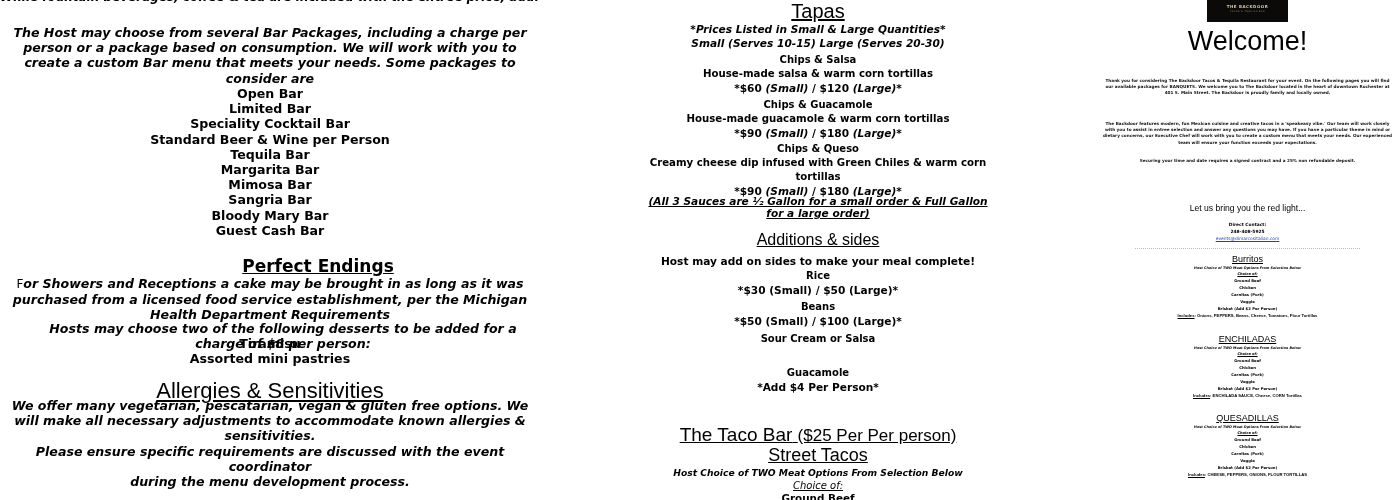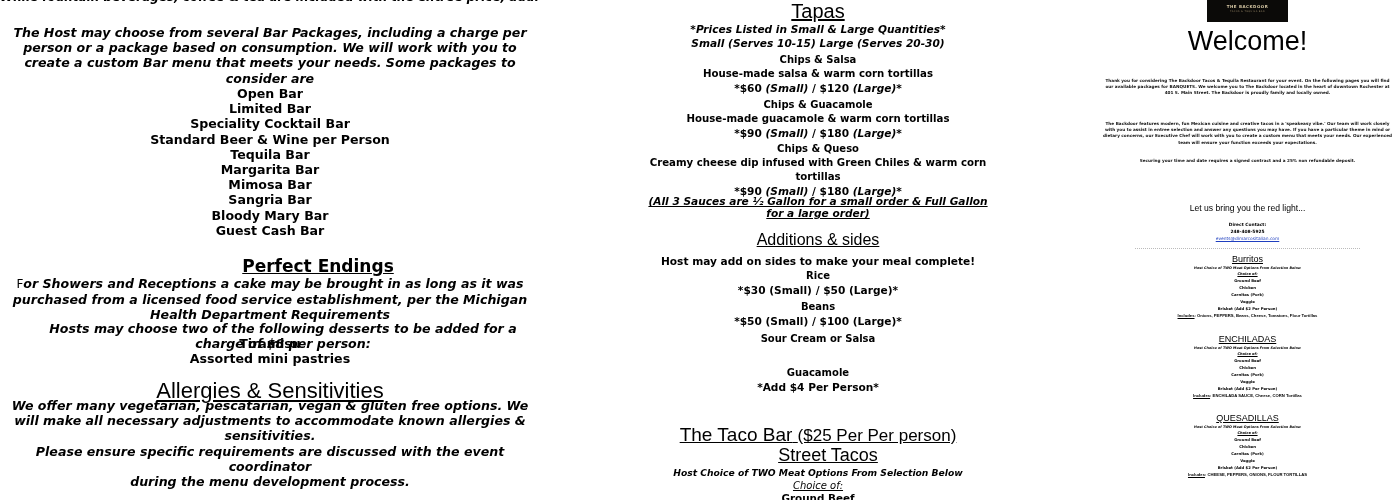--- a/index.html
+++ b/index.html
@@ -30,21 +30,21 @@
   .p2 .item { position: absolute; left: 0; width: 340px; }
   .p2 .item .name { font-size: 10px; font-weight: bold; line-height: 15px; }
   .p2 .item .desc { font-size: 10.2px; font-weight: bold; line-height: 14px; text-align: center; }
   .p2 .item .price { font-size: 10.6px; font-weight: bold; line-height: 14px; }
   .p2 .item .price em { font-style: italic; }
   .p2 .sauce-note { position: absolute; top: 195px; left: 0; width: 340px; font-size: 10.6px; font-weight: bold; font-style: italic; text-decoration: underline; }
   .p2 .h-adds { position: absolute; top: 231px; left: 0; width: 340px; font-size: 16px; text-decoration: underline; }
   .p2 .adds-intro { position: absolute; top: 255px; left: 0; width: 340px; font-size: 10.6px; font-weight: bold; }
   .p2 .h-tacobar { position: absolute; top: 424px; left: 0; width: 340px; font-size: 19px; text-decoration: underline; white-space: nowrap; }
   .p2 .h-tacobar .sub { font-size: 17px; }
-  .p2 .h-street { position: absolute; top: 445px; left: 10px; width: 340px; font-size: 18px; text-decoration: underline; }
+  .p2 .h-street { position: absolute; top: 445px; left: 0; width: 340px; font-size: 18px; text-decoration: underline; }
   .p2 .tb-host { position: absolute; top: 467px; left: 0; width: 340px; font-size: 9.2px; font-weight: bold; font-style: italic; }
   .p2 .tb-choice { position: absolute; top: 480px; left: 0; width: 340px; font-size: 10px; font-style: italic; text-decoration: underline; }
   .p2 .tb-first { position: absolute; top: 492px; left: 0; width: 340px; font-size: 10.4px; font-weight: bold; }
 
   
   .p3 .logo { position: absolute; top: -6px; left: 112px; width: 81px; height: 28px; background: #0b0a08; display: flex; flex-direction: column; align-items: center; justify-content: center; }
   .p3 .logo .l1 { color: #d8c9a6; font-size: 4px; letter-spacing: 0.5px; font-weight: bold; }
   .p3 .logo .l2 { color: #8c7d5f; font-size: 2.4px; letter-spacing: 0.4px; margin-top: 1px; }
   .p3 .welcome { position: absolute; top: 26px; left: 0; width: 305px; font-size: 27px; }
   .p3 .para { position: absolute; left: 6px; width: 293px; font-size: 4.2px; font-weight: bold; line-height: 6.2px; color: #111; }

